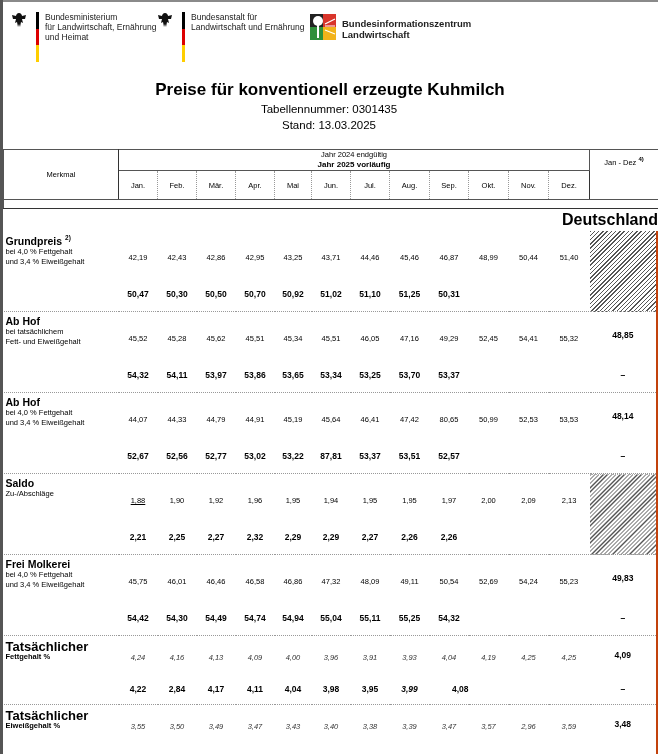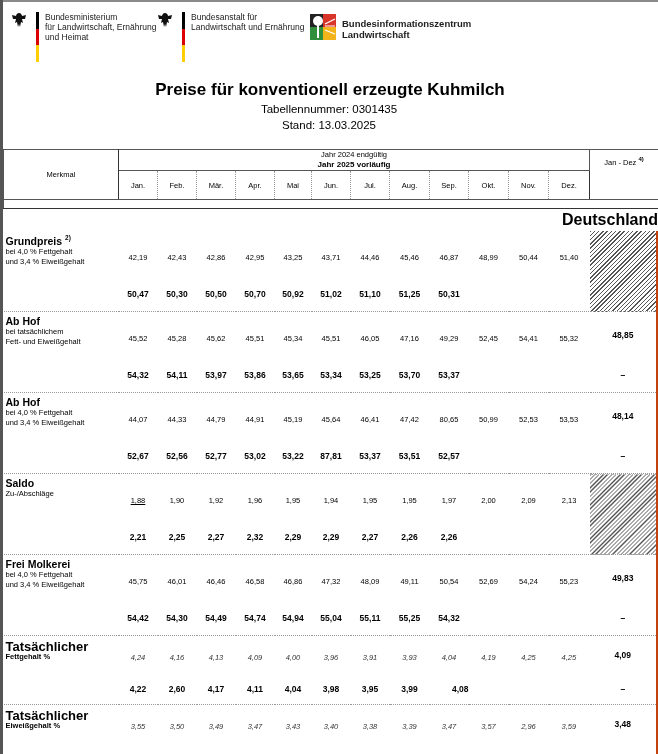--- a/index.html
+++ b/index.html
@@ -329,27 +329,27 @@
           <td class="vi" style="height: 34px; padding-top: 4px;">3,91</td>
           <td class="vi" style="height: 34px; padding-top: 4px;">3,93</td>
           <td class="vi" style="height: 34px; padding-top: 4px;">4,04</td>
           <td class="vi" style="height: 34px; padding-top: 4px;">4,19</td>
           <td class="vi" style="height: 34px; padding-top: 4px;">4,25</td>
           <td class="vi" style="height: 34px; padding-top: 4px;">4,25</td>
           <td class="tot lastcol">4,09</td>
         </tr>
         <tr class="rowsep">
           <td class="vb" style="height: 30px;">4,22</td>
-          <td class="vb" style="height: 30px;">2,60</td>
+          <td class="vb" style="height: 30px;">2,84</td>
           <td class="vb" style="height: 30px;">4,17</td>
           <td class="vb" style="height: 30px;">4,11</td>
           <td class="vb" style="height: 30px;">4,04</td>
           <td class="vb" style="height: 30px;">3,98</td>
           <td class="vb" style="height: 30px;">3,95</td>
-          <td class="vb" style="height: 30px;">3,99</td>
+          <td class="vb" style="height: 30px; font-style: italic;">3,99</td>
           <td class="vb" style="height: 30px; text-align: right;">4,08</td>
           <td class="vb" style="height: 30px;"></td>
           <td class="vb" style="height: 30px;"></td>
           <td class="vb" style="height: 30px;"></td>
           <td class="tot lastcol">–</td>
         </tr>
         <tr>
           <td class="label" rowspan="2">
             <span class="lbl-bold2">Tatsächlicher</span>
             <span class="lbl-sub" style="font-weight: bold;">Eiweißgehalt %</span>

